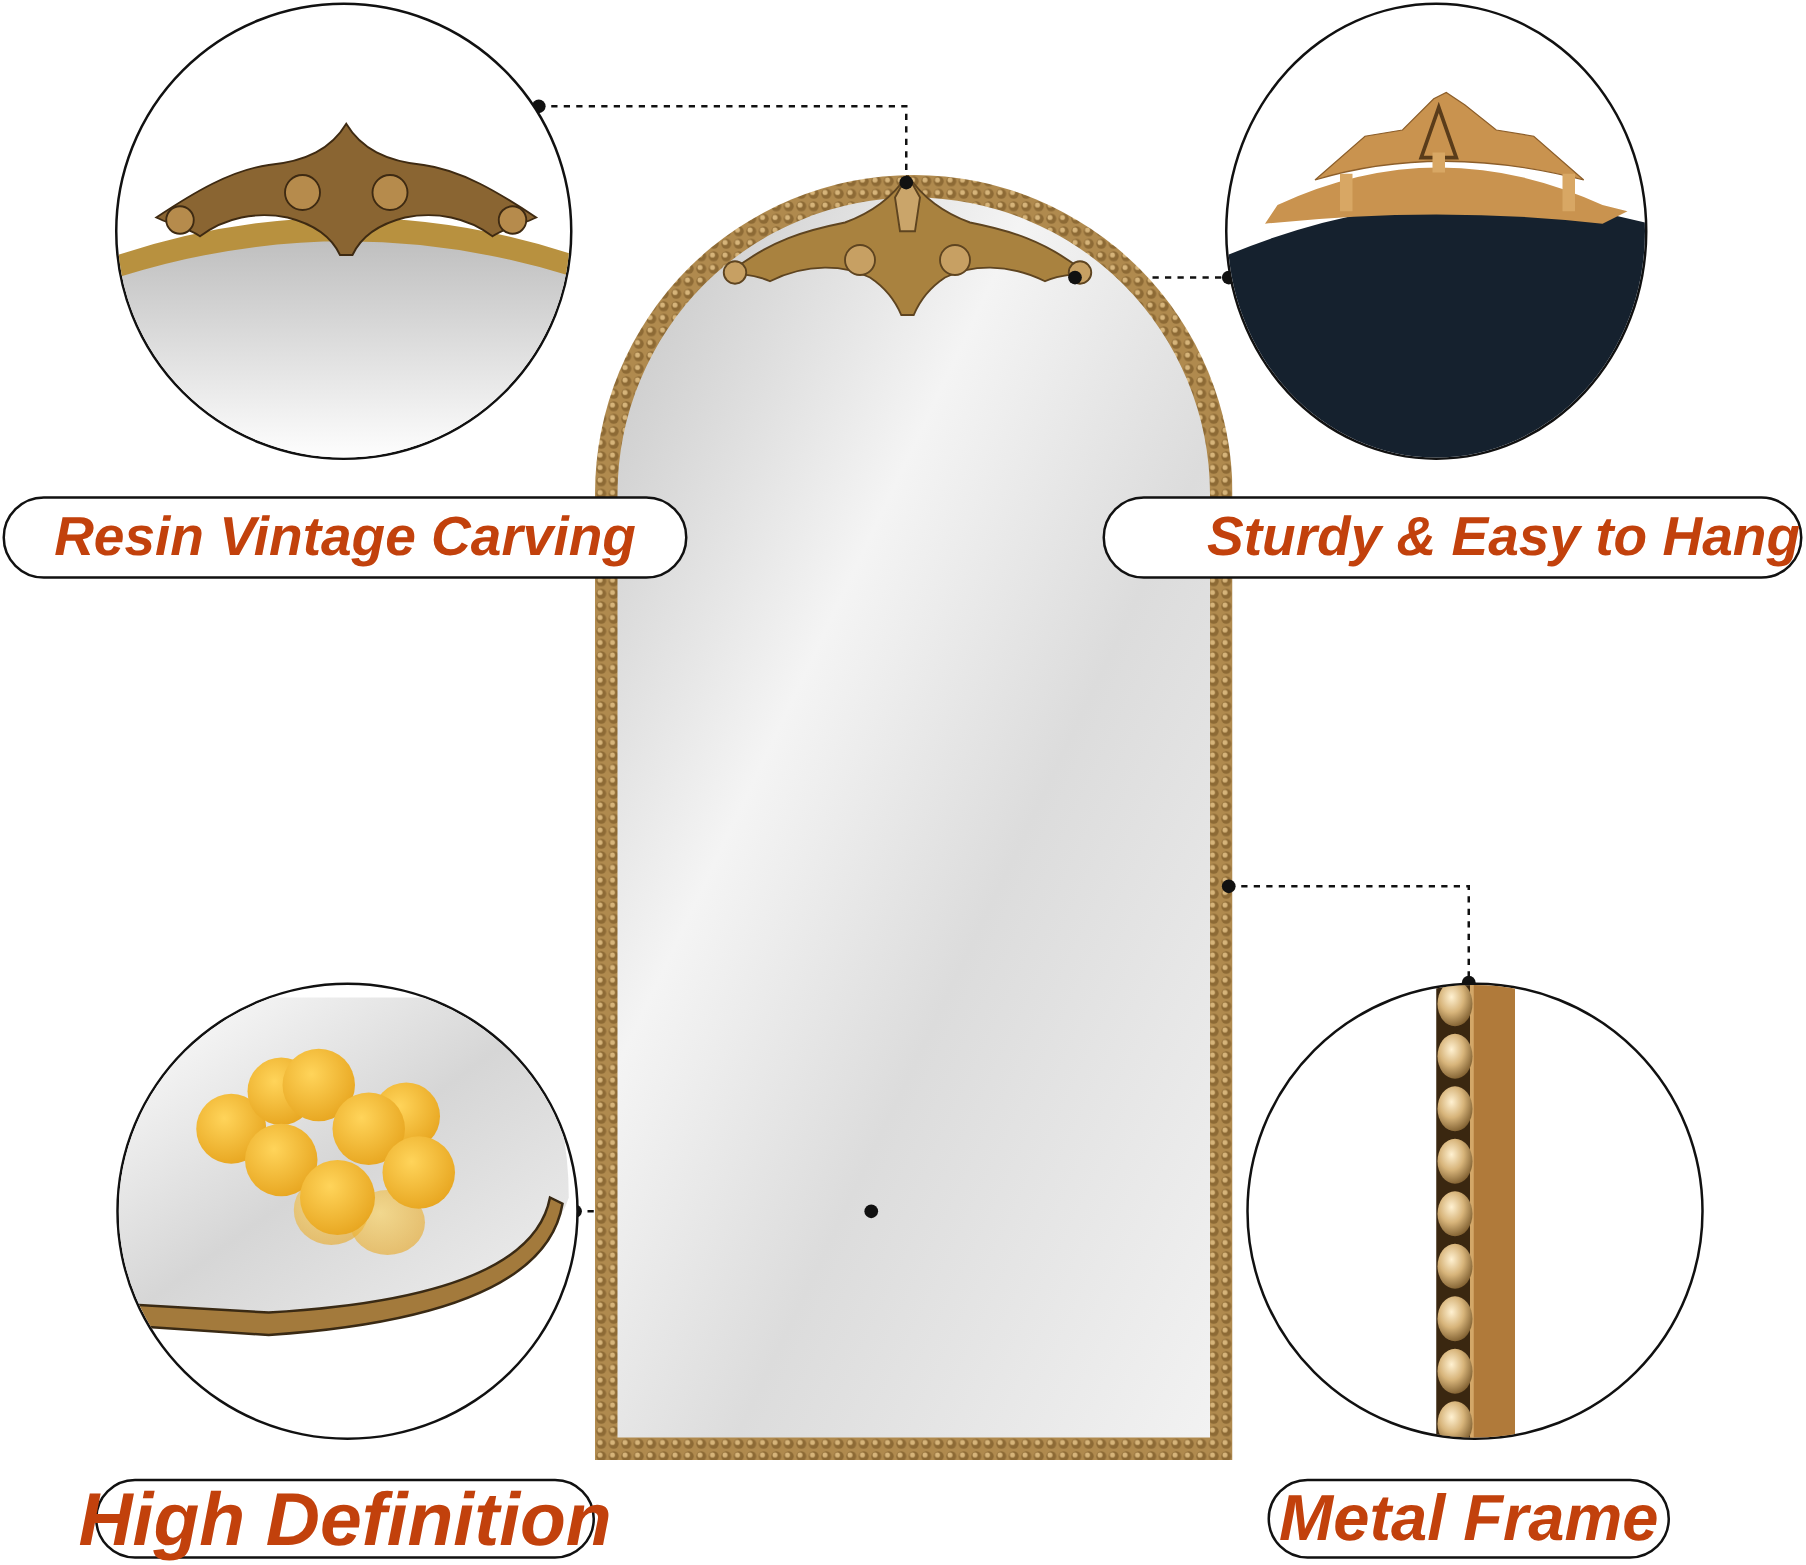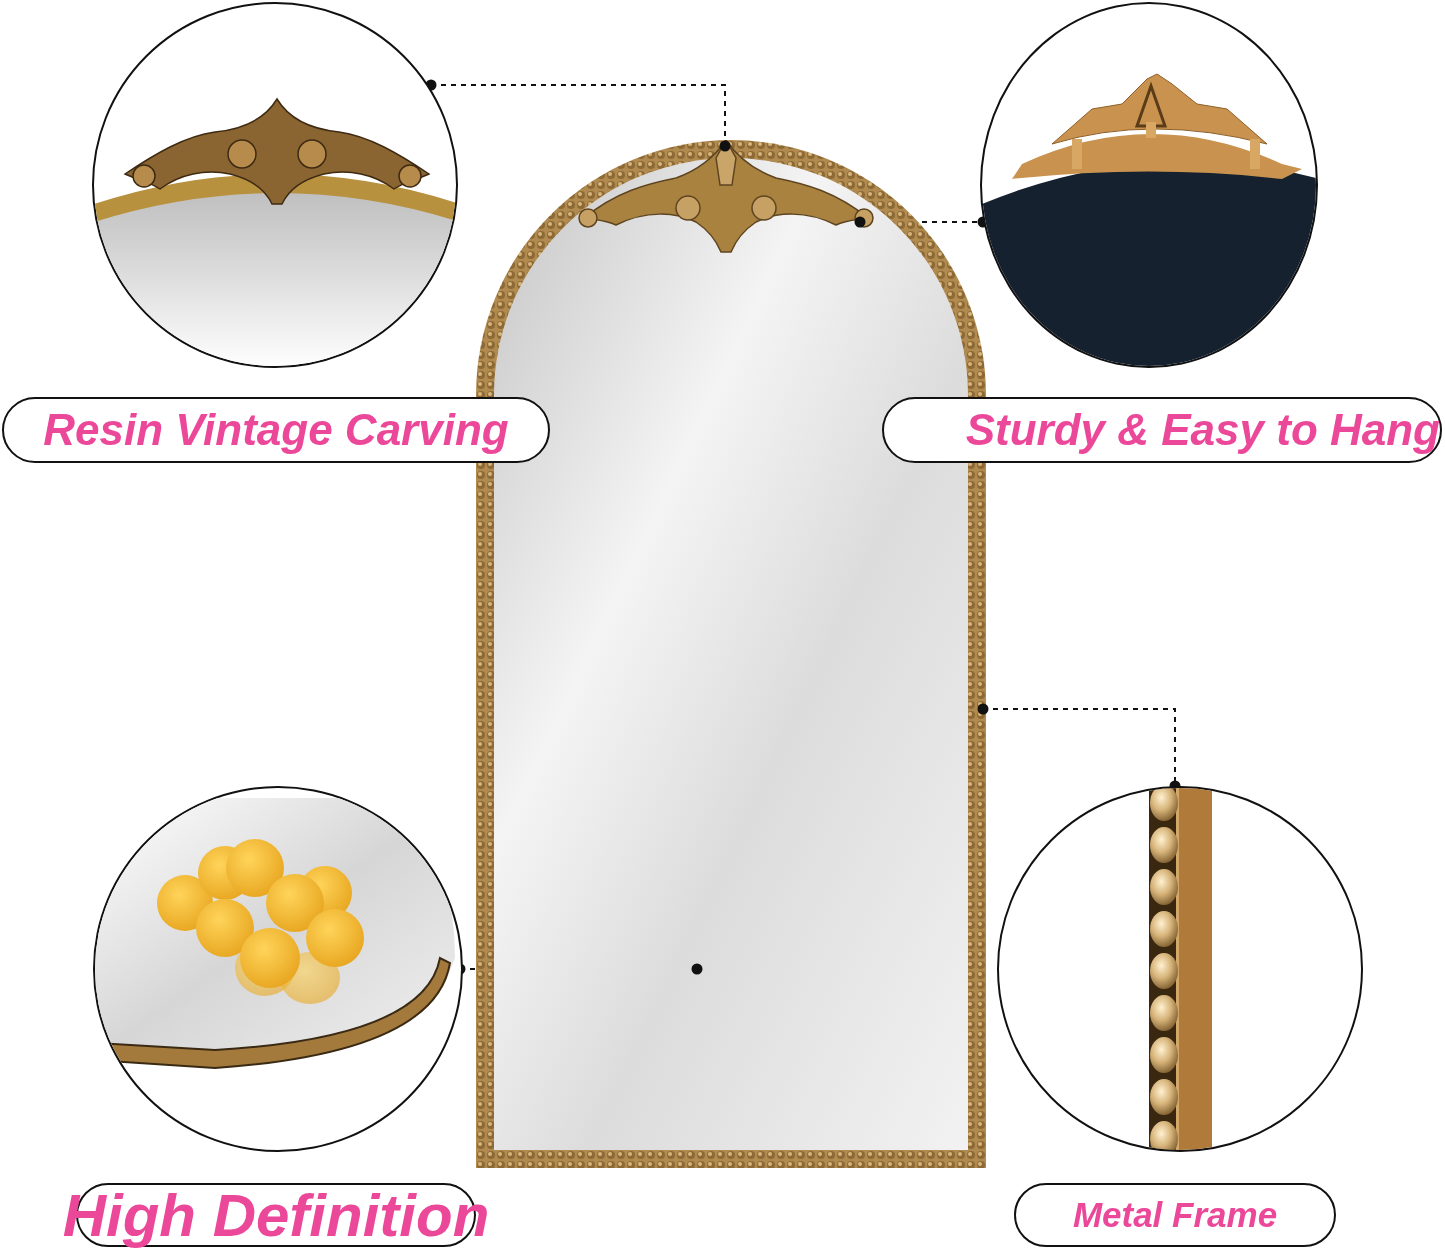--- a/index.html
+++ b/index.html
@@ -2,21 +2,21 @@
 <html><head>
 <meta charset="utf-8">
 <style>
   html, body { margin:0; padding:0; background:#ffffff; }
   body { width:1445px; height:1252px; position:relative; overflow:hidden;
          font-family:"Liberation Sans", "DejaVu Sans", sans-serif; }
   .abs { position:absolute; }
   .circle { position:absolute; border-radius:50%; border:2px solid #111; overflow:hidden; box-sizing:border-box; background:#fff; }
   .pill { position:absolute; border:2px solid #111; border-radius:40px; background:#fff;
           display:flex; align-items:center; justify-content:center; box-sizing:border-box;
-          font-style:italic; font-weight:bold; color:#ec4899; white-space:nowrap; }
+          font-style:italic; font-weight:bold; color:#c2410c; white-space:nowrap; }
   .dot { position:absolute; width:11px; height:11px; border-radius:50%; background:#111; transform:translate(-50%,-50%); }
   svg.lines { position:absolute; left:0; top:0; }
 </style>
 </head>
 <body>
 
 <svg class="lines" width="1445" height="1252">
   <g stroke="#111" stroke-width="2" stroke-dasharray="5,5" fill="none">
     <polyline points="431,85 725,85 725,146"></polyline>
     <line x1="862" y1="222" x2="983" y2="222"></line>
@@ -156,15 +156,15 @@
       <ellipse cx="165" cy="99" rx="14" ry="18"></ellipse>
       <ellipse cx="165" cy="141" rx="14" ry="18"></ellipse>
       <ellipse cx="165" cy="183" rx="14" ry="18"></ellipse>
       <ellipse cx="165" cy="225" rx="14" ry="18"></ellipse>
       <ellipse cx="165" cy="267" rx="14" ry="18"></ellipse>
       <ellipse cx="165" cy="309" rx="14" ry="18"></ellipse>
       <ellipse cx="165" cy="351" rx="14" ry="18"></ellipse>
     </g>
   </svg>
 </div>
-<div class="pill" style="left:1014px; top:1183px; width:322px; height:64px; font-size:35px;">
+<div class="pill" style="left:1014px; top:1183px; width:322px; height:64px; font-size:52px;">
   <span>Metal Frame</span>
 </div>
 
 </body></html>

